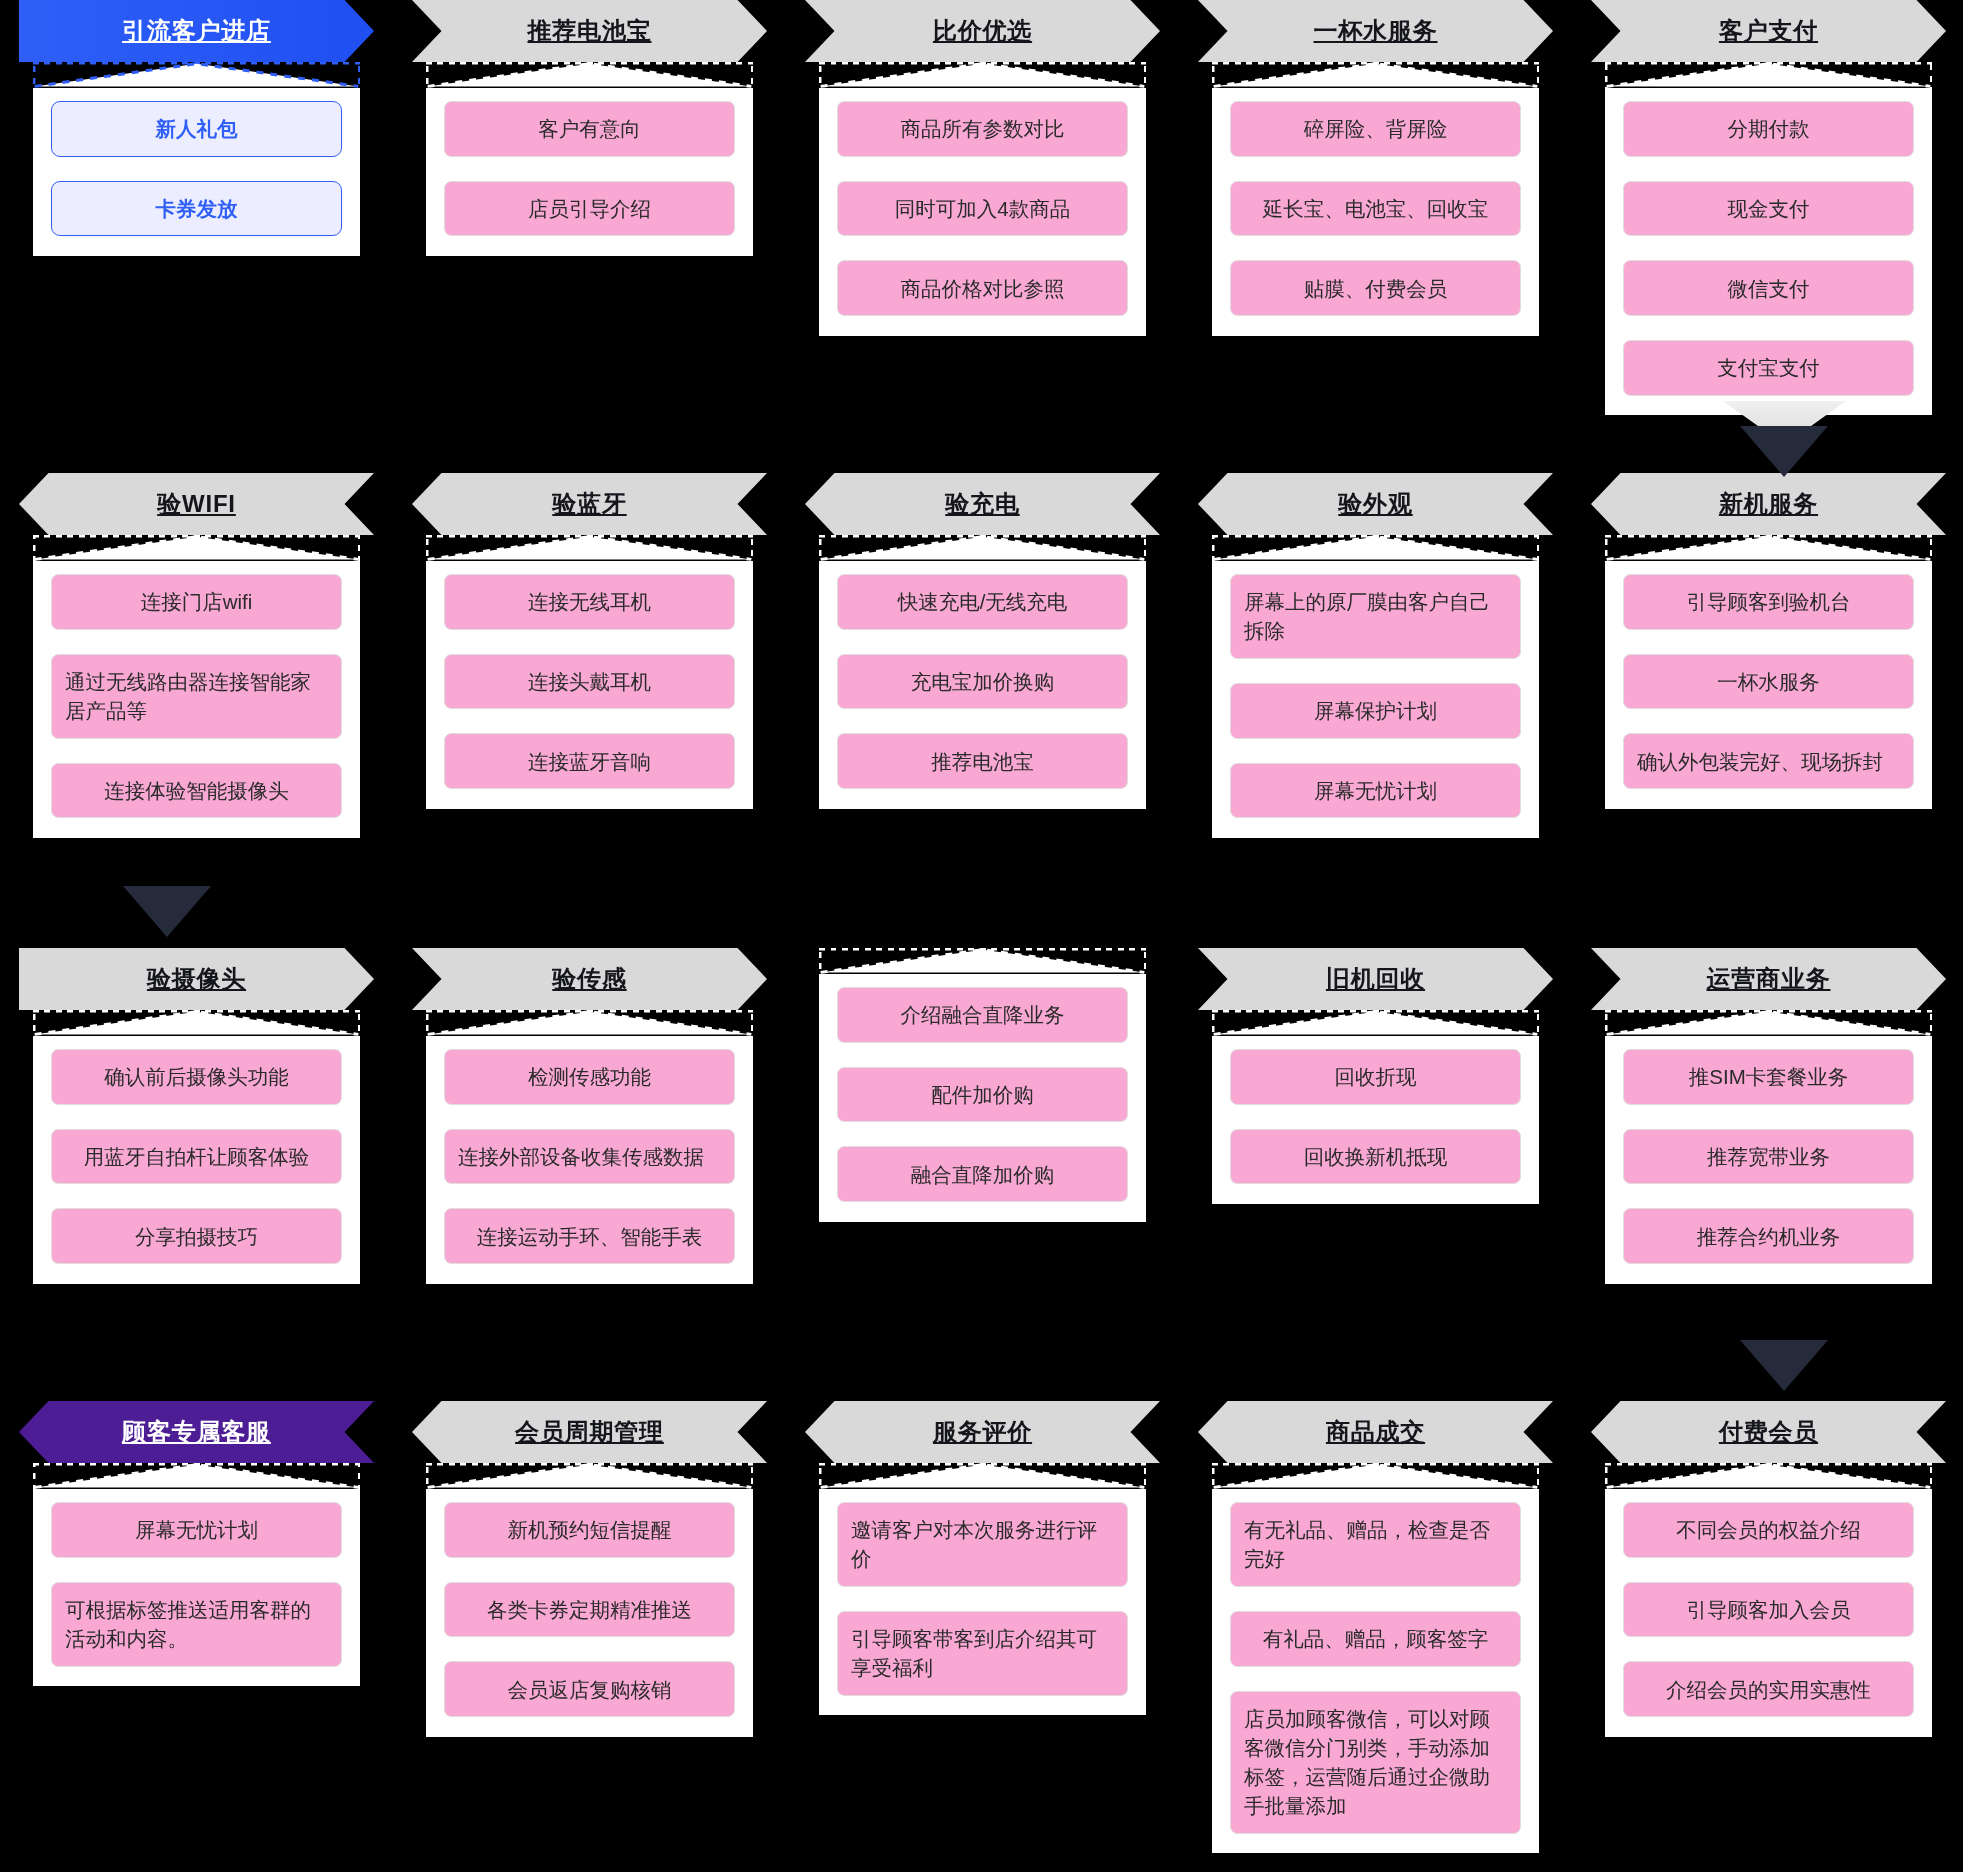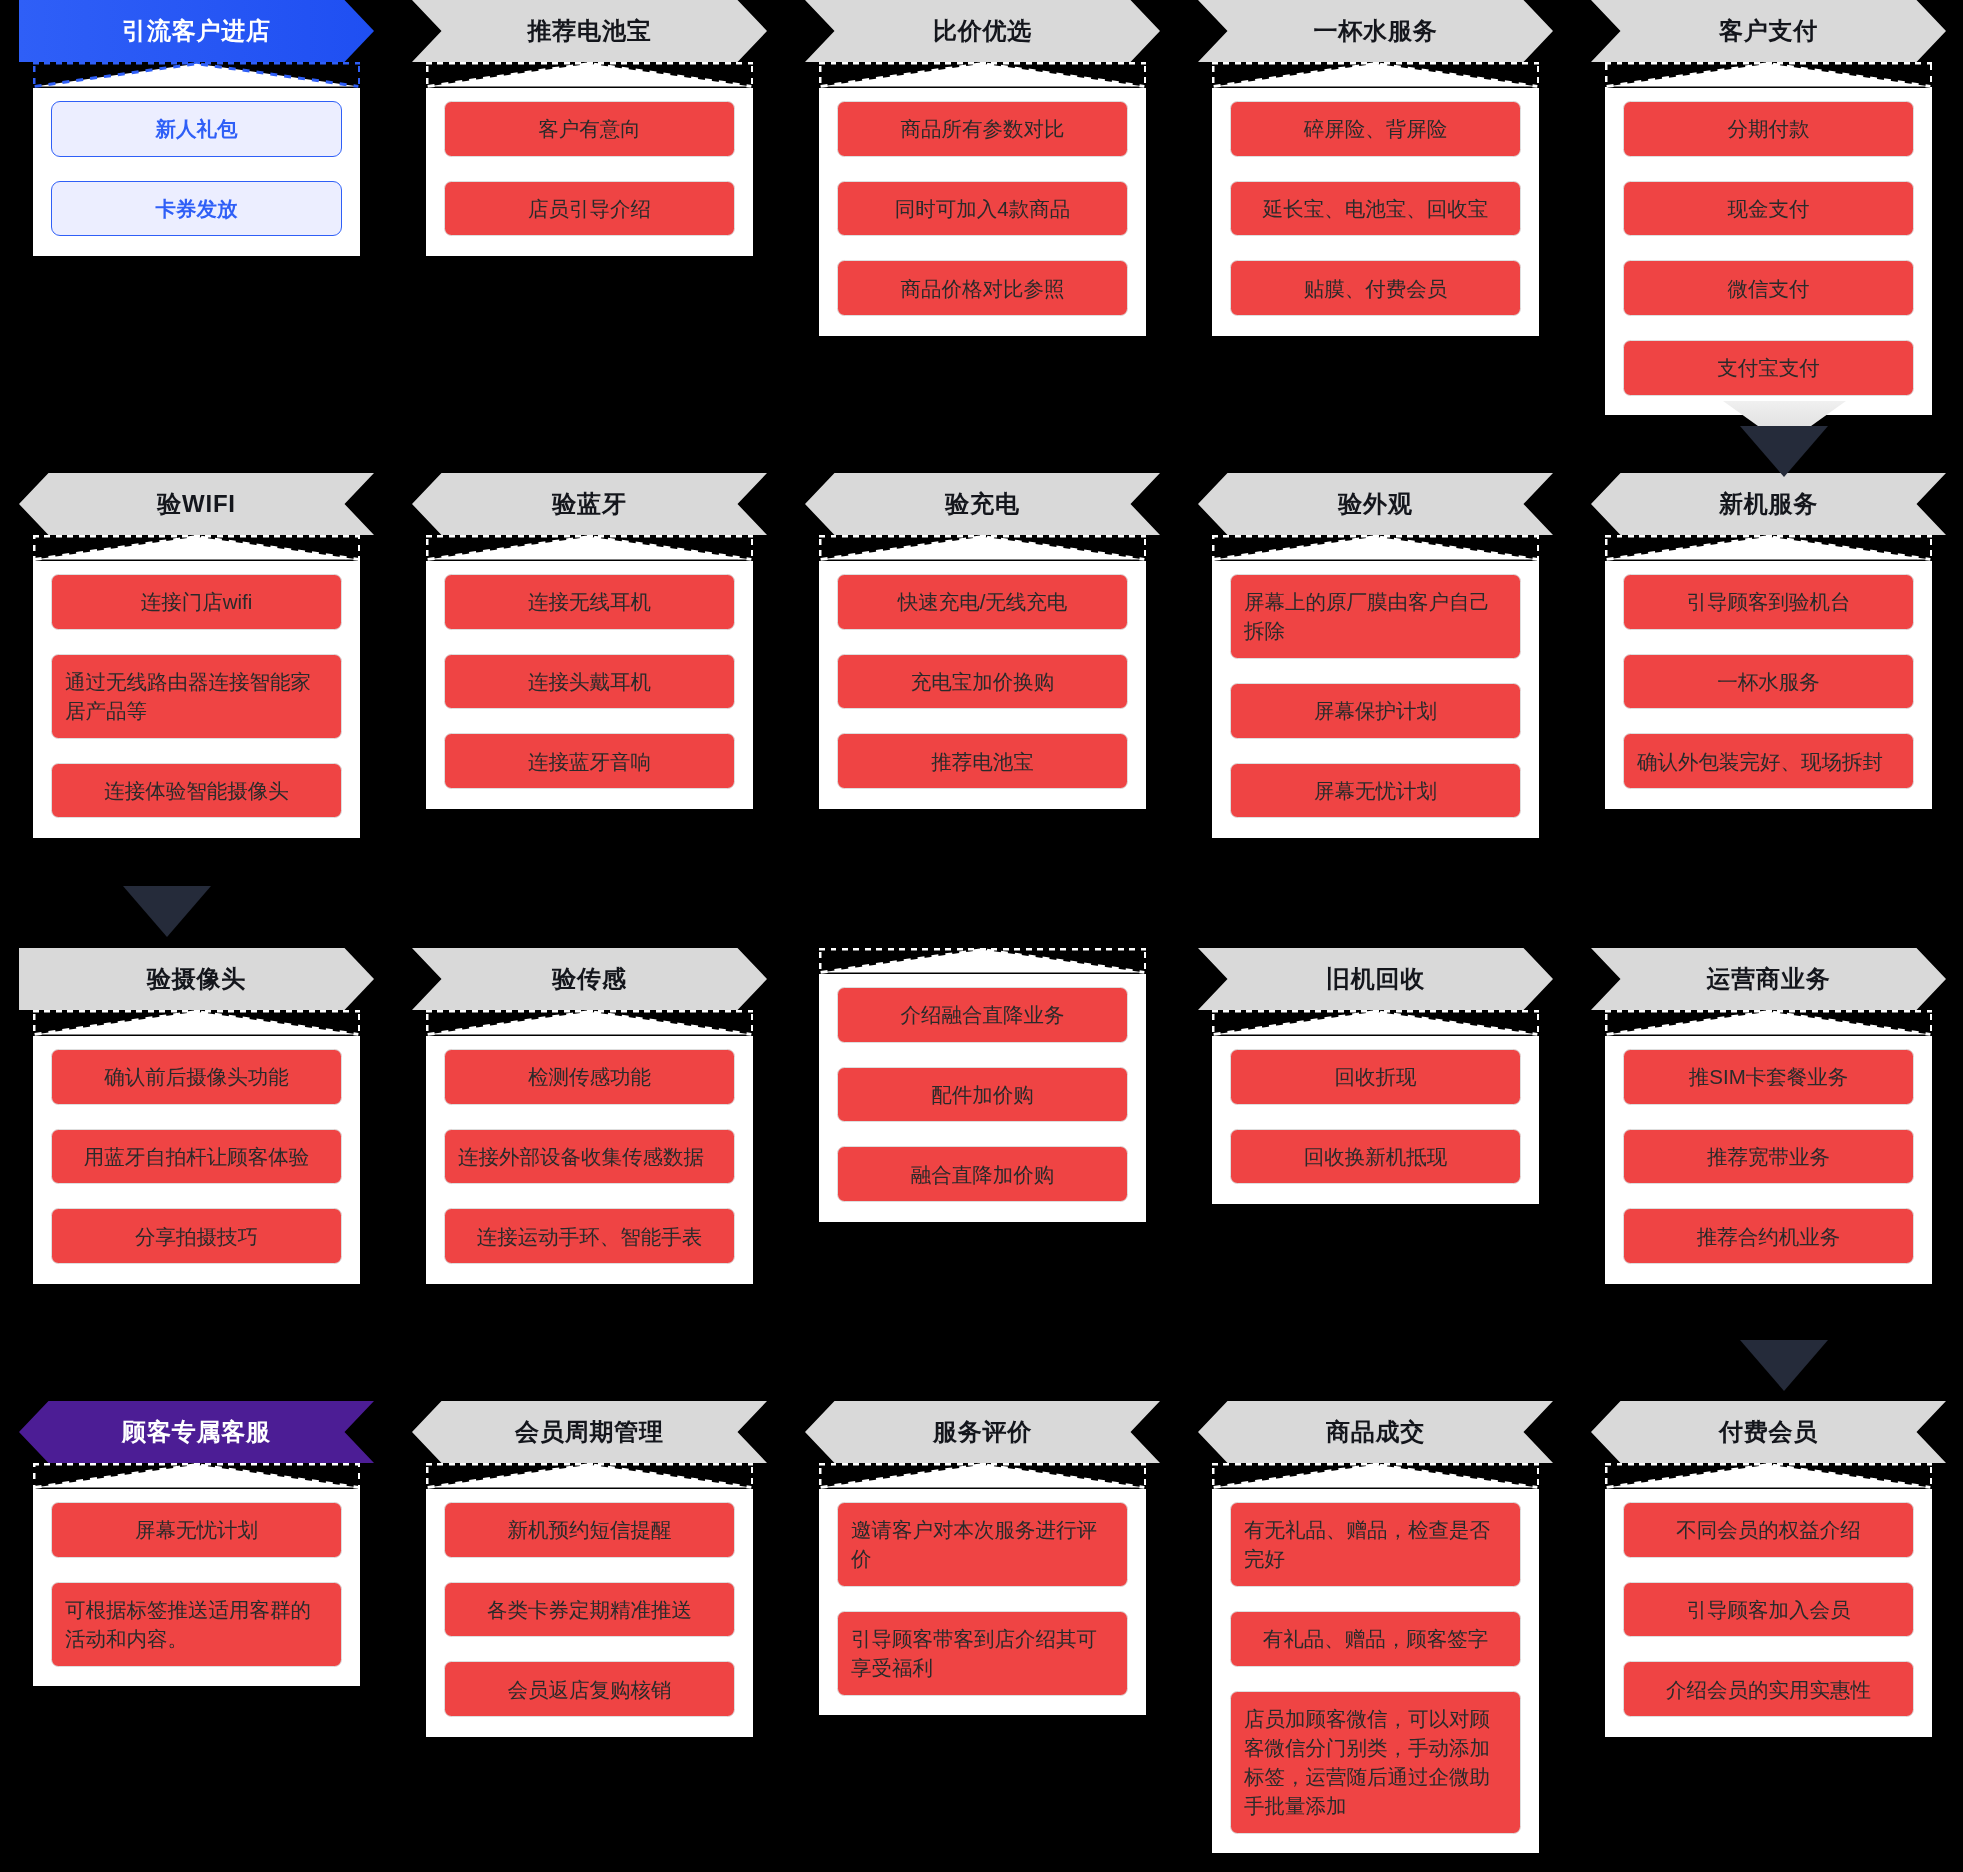--- a/index.html
+++ b/index.html
@@ -36,20 +36,21 @@
     margin: 0 19px;
     background: #d9d9d9;
     display: flex;
     align-items: center;
     justify-content: center;
     color: #14161c;
     font-size: 24px;
     font-weight: 700;
     letter-spacing: 0.8px;
     clip-path: polygon(0 0, calc(100% - 29.5px) 0, 100% 50%, calc(100% - 29.5px) 100%, 0 100%, 29.5px 50%);
+    text-decoration: underline;
   }
   .row.rtl .chev {
     clip-path: polygon(29.5px 0, 100% 0, calc(100% - 29.5px) 50%, 100% 100%, 29.5px 100%, 0 50%);
   }
   .chev.first-ltr {
     clip-path: polygon(0 0, calc(100% - 29.5px) 0, 100% 50%, calc(100% - 29.5px) 100%, 0 100%);
   }
   .chev.accent {
     background: #1c56f5;
     background: linear-gradient(90deg,#2f5ff7 0%, #1f4ff2 100%);
@@ -83,21 +84,21 @@
   .card-in {
     position: relative;
     background: #ffffff;
     padding: 13px 18px 19.6px 18px;
     display: flex;
     flex-direction: column;
     gap: 24px;
   }
 
   .item {
-    background: #ef4444;
+    background: #f9a8d4;
     border: 0.8px solid #dedede;
     border-radius: 7.4px;
     color: #2a2a2a;
     font-size: 20.5px;
     line-height: 1.42;
     padding: 12.3px 13px;
     text-align: center;
     min-height: 51px;
     display: flex;
     align-items: center;

